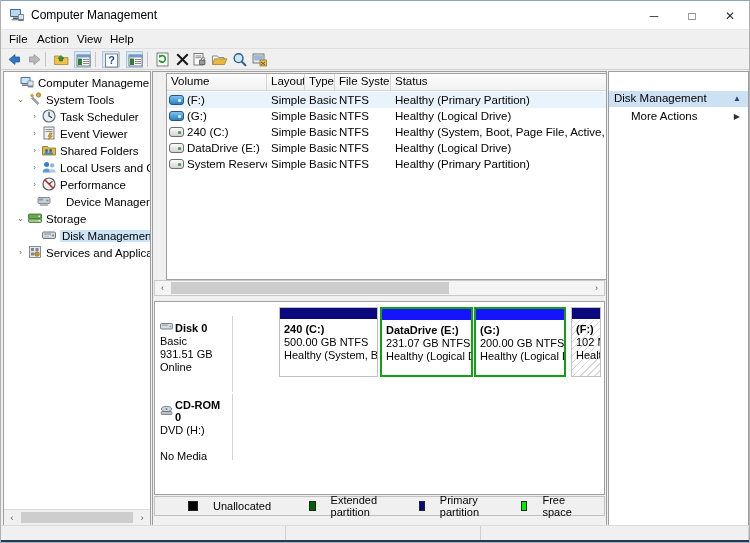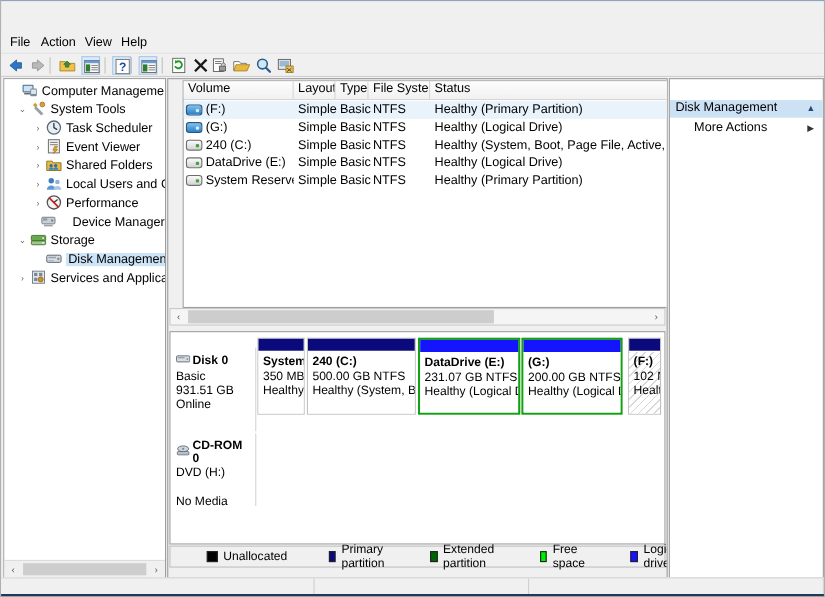--- a/index.html
+++ b/index.html
@@ -104,21 +104,21 @@
      background-image:repeating-linear-gradient(135deg,#d8d8d8 0 1px,transparent 1px 5px);
   }
   .part .pl1 { font-size:11px; font-weight:bold; color:#000; white-space:nowrap; }
   .part .pl { font-size:11px; color:#000; white-space:nowrap; margin-top:1px; }
   .part.selected { border:2px solid #12a112; }
 
   
   .legend { position:absolute; left:1px; top:424px; width:451px; height:20px;
             background:#f0f0f0; border:1px solid #c0c0c0; display:flex; align-items:center;
             padding-left:5px; gap:4px; }
-  .lg { display:flex; align-items:center; gap:5px; margin-right:6px;padding-left:28px; }
+  .lg { display:flex; align-items:center; gap:15px; margin-right:6px;padding-left:28px; }
   .lgsw { width:10px; height:10px; border:1px solid #222; }
   .lgtx { font-size:11px; color:#000; }
 
   
   .act-head { position:absolute; left:0; top:0; width:139px; height:18px;
               background:#f1f1f1; border-bottom:1px solid #d0d0d0;
               font-size:11.5px; font-weight:bold; color:#000; padding:2px 0 0 5px; }
   .act-sub { position:absolute; left:0; top:19px; width:139px; height:16px; background:#cde1f5;
              font-size:11.5px; color:#000; padding:1px 0 0 5px; cursor:default; }
   .act-sub .chev { position:absolute; right:7px; top:3px; font-size:8px; color:#22497a; }
@@ -130,20 +130,38 @@
   .statusbar { position:absolute; left:0; bottom:1px; width:748px; height:16px;
                background:#f0f0f0; border-top:1px solid #dcdcdc; }
   .st-seg { position:absolute; top:0; height:15px; border-right:1px solid #d0d0d0; }
   .accent-bottom { position:absolute; left:0; bottom:0; width:748px; height:2px; background:#1b3a5c; }
 </style>
 </head>
 <body>
 
 <div id="app">
 
+  <div class="titlebar">
+    <span class="tb-icon">
+      <svg width="16" height="16" viewBox="0 0 16 16">
+        <rect x="1" y="2" width="11" height="8" rx="1" fill="#3c6f9e"></rect>
+        <rect x="2" y="3" width="9" height="6" fill="#bcd6ea"></rect>
+        <rect x="4" y="10.5" width="5" height="1.6" fill="#5a5a5a"></rect>
+        <rect x="2.5" y="12" width="8" height="1.3" fill="#8a8a8a"></rect>
+        <rect x="9" y="7" width="6" height="7" rx="1" fill="#6f7f8f"></rect>
+        <rect x="9.8" y="8" width="4.4" height="4" fill="#d9e4ee"></rect>
+      </svg>
+    </span>
+    <span class="tb-text">Computer Management</span>
+    <div class="tb-btns">
+      <div class="tb-btn">─</div>
+      <div class="tb-btn">□</div>
+      <div class="tb-btn close">✕</div>
+    </div>
+  </div>
 
   <div class="menubar" id="menubar">
       <div class="menu-item" style="left: 6px;">File</div>
       <div class="menu-item" style="left: 34px;">Action</div>
       <div class="menu-item" style="left: 74px;">View</div>
       <div class="menu-item" style="left: 96px; margin-left: 11px;">Help</div>
     </div>
 
   <div class="toolbar" id="toolbar">
       <div class="tbsep" style="left: 44px;"></div>
@@ -409,28 +427,20 @@
                   <rect x="1.8" y="3.6" width="6" height="1.2" fill="#95a1ac"></rect>
                   <circle cx="10.3" cy="5.3" r="0.9" fill="#8a959f"></circle>
                 </svg></span>
               <span>Disk 0</span>
             </div>
             <div class="dline">Basic</div>
             <div class="dline">931.51 GB</div>
             <div class="dline">Online</div>
           </div>
           <div class="dtrack">
-            <div class="part" style="left: 0px; width: 43px;">
-              <div class="phead" style="background: rgb(10, 10, 125);"></div>
-              <div class="pbody">
-                <div class="pl1">System</div>
-                <div class="pl">350 MB</div>
-                <div class="pl">Healthy</div>
-              </div>
-            </div>
             <div class="part" style="left: 45px; width: 99px;">
               <div class="phead" style="background: rgb(10, 10, 125);"></div>
               <div class="pbody">
                 <div class="pl1">240  (C:)</div>
                 <div class="pl">500.00 GB NTFS</div>
                 <div class="pl">Healthy (System, Boot</div>
               </div>
             </div>
             <div class="part selected" style="left: 146px; width: 93px;">
               <div class="phead" style="background: rgb(20, 20, 255);"></div>
@@ -475,26 +485,26 @@
           <div class="dtrack"></div>
         </div>
       </div>
 
     <div class="legend" id="legend">
         <div class="lg">
           <span class="lgsw" style="background: rgb(0, 0, 0);"></span>
           <span class="lgtx">Unallocated</span>
         </div>
         <div class="lg">
+          <span class="lgsw" style="background: rgb(0, 100, 0);"></span>
+          <span class="lgtx">Extended partition</span>
+        </div>
+        <div class="lg">
           <span class="lgsw" style="background: rgb(10, 10, 125);"></span>
           <span class="lgtx">Primary partition</span>
-        </div>
-        <div class="lg">
-          <span class="lgsw" style="background: rgb(0, 100, 0);"></span>
-          <span class="lgtx">Extended partition</span>
         </div>
         <div class="lg">
           <span class="lgsw" style="background: rgb(0, 238, 0);"></span>
           <span class="lgtx">Free space</span>
         </div>
         <div class="lg">
           <span class="lgsw" style="background: rgb(20, 20, 255);"></span>
           <span class="lgtx">Logical drive</span>
         </div>
       </div>

